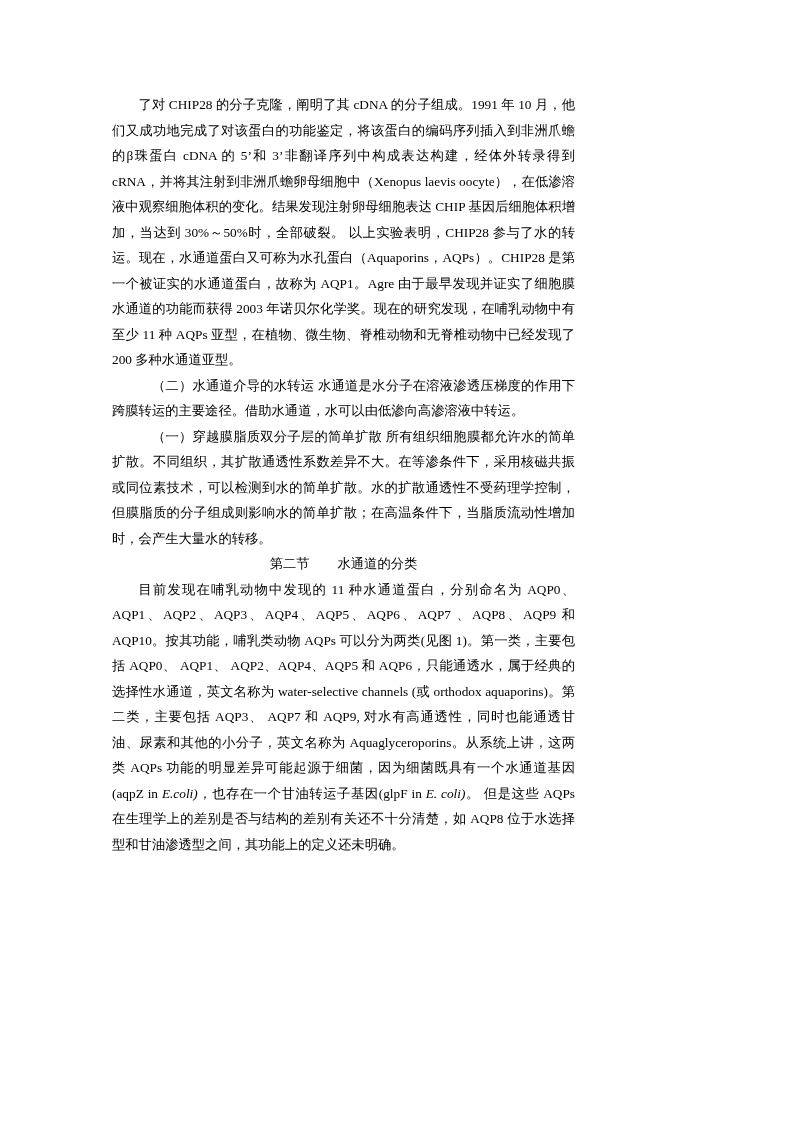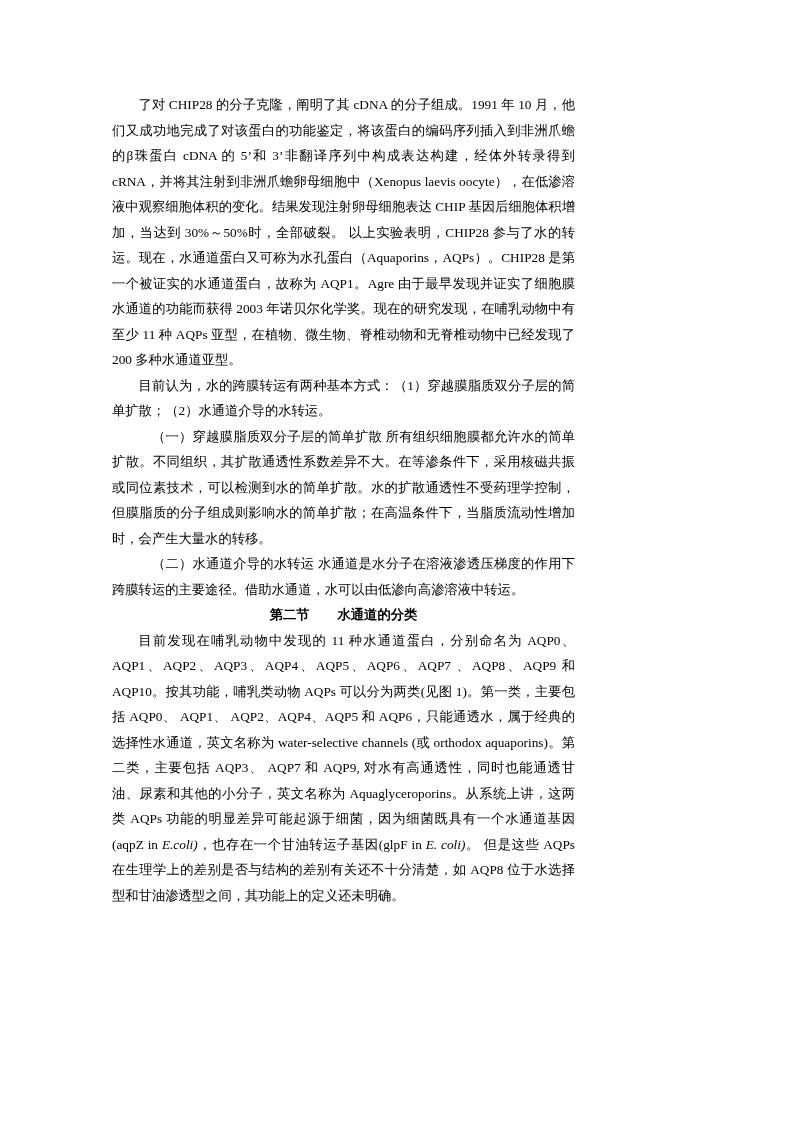--- a/index.html
+++ b/index.html
@@ -34,46 +34,45 @@
     text-justify: inter-ideograph;
   }
   .para-indent {
     text-indent: 2em;
   }
   .para-indent-3 {
     text-indent: 3em;
   }
   .heading {
     text-align: center;
-    font-weight: bold;
+    font-weight: normal;
     margin: 0;
     line-height: 1.92;
   }
   .heading .h-gap {
     display: inline-block;
     width: 1.6em;
   }
   .italic {
     font-style: italic;
     margin-top: 20px;
   }
 </style>
 </head>
 <body>
 
 <div class="page">
   <div class="doc-body">
 
     <p class="para-indent">了对 CHIP28 的分子克隆，阐明了其 cDNA 的分子组成。1991 年 10 月，他们又成功地完成了对该蛋白的功能鉴定，将该蛋白的编码序列插入到非洲爪蟾的β珠蛋白 cDNA 的 5’和 3’非翻译序列中构成表达构建，经体外转录得到 cRNA，并将其注射到非洲爪蟾卵母细胞中（Xenopus laevis oocyte），在低渗溶液中观察细胞体积的变化。结果发现注射卵母细胞表达 CHIP 基因后细胞体积增加，当达到 30%～50%时，全部破裂。 以上实验表明，CHIP28 参与了水的转运。现在，水通道蛋白又可称为水孔蛋白（Aquaporins，AQPs）。CHIP28 是第一个被证实的水通道蛋白，故称为 AQP1。Agre 由于最早发现并证实了细胞膜水通道的功能而获得 2003 年诺贝尔化学奖。现在的研究发现，在哺乳动物中有至少 11 种 AQPs 亚型，在植物、微生物、脊椎动物和无脊椎动物中已经发现了 200 多种水通道亚型。</p>
 
-    <p class="para-indent">目前认为，水的跨膜转运有两种基本方式：（1）穿越膜脂质双分子层的简单扩散；（2）水通道介导的水转运。</p>
+
+    <p class="para-indent-3">（二）水通道介导的水转运   水通道是水分子在溶液渗透压梯度的作用下跨膜转运的主要途径。借助水通道，水可以由低渗向高渗溶液中转运。</p>
 
     <p class="para-indent-3">（一）穿越膜脂质双分子层的简单扩散   所有组织细胞膜都允许水的简单扩散。不同组织，其扩散通透性系数差异不大。在等渗条件下，采用核磁共振或同位素技术，可以检测到水的简单扩散。水的扩散通透性不受药理学控制，但膜脂质的分子组成则影响水的简单扩散；在高温条件下，当脂质流动性增加时，会产生大量水的转移。</p>
-
-    <p class="para-indent-3">（二）水通道介导的水转运   水通道是水分子在溶液渗透压梯度的作用下跨膜转运的主要途径。借助水通道，水可以由低渗向高渗溶液中转运。</p>
 
     <p class="heading">
       <span>第二节</span>
       <span class="h-gap"></span>
       <span>水通道的分类</span>
     </p>
 
     <p class="para-indent" id="last-para"><span>目前发现在哺乳动物中发现的 11 种水通道蛋白，分别命名为 AQP0、AQP1、AQP2、AQP3、AQP4、AQP5、AQP6、AQP7 、AQP8、AQP9 和 AQP10。按其功能，哺乳类动物 AQPs 可以分为两类(见图 1)。第一类，主要包括 AQP0、 AQP1、 AQP2、AQP4、AQP5 和 AQP6，只能通透水，属于经典的选择性水通道，英文名称为 water-selective channels (或 orthodox aquaporins)。第二类，主要包括 AQP3、 AQP7 和 AQP9, 对水有高通透性，同时也能通透甘油、尿素和其他的小分子，英文名称为 Aquaglyceroporins。从系统上讲，这两类 AQPs 功能的明显差异可能起源于细菌，因为细菌既具有一个水通道基因(aqpZ in </span><span class="italic">E.coli)</span><span>，也存在一个甘油转运子基因(glpF in </span><span class="italic">E. coli)</span><span>。 但是这些 AQPs 在生理学上的差别是否与结构的差别有关还不十分清楚，如 AQP8 位于水选择型和甘油渗透型之间，其功能上的定义还未明确。</span></p>
 
   </div>

